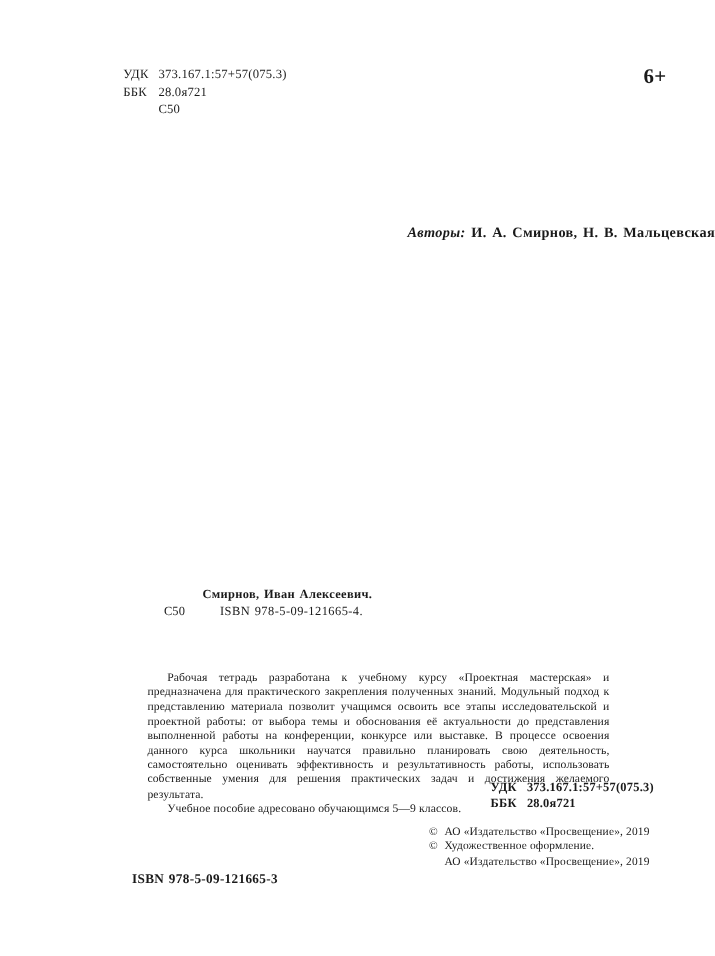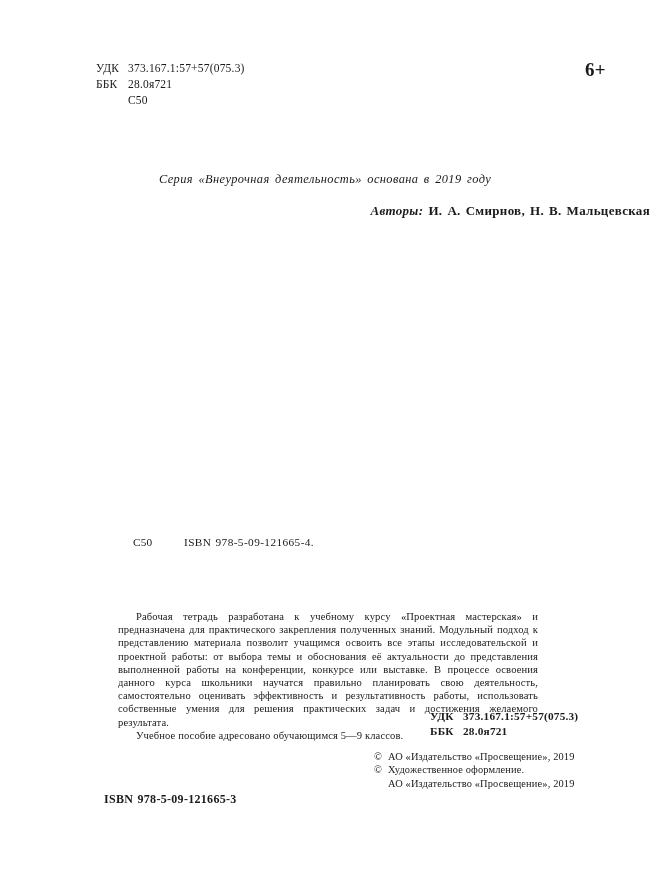--- a/index.html
+++ b/index.html
@@ -14,20 +14,21 @@
     position: relative;
     font-family: "Liberation Serif", "DejaVu Serif", serif;
     color: #1a1a1a;
     overflow: hidden;
     -webkit-font-smoothing: antialiased;
   }
 
   .page {
     position: absolute;
     inset: 0;
+    margin-left: 16px;
   }
 
   
   .class-block {
     position: absolute;
     left: 96px;
     top: 60px;
     font-size: 11.5px;
     line-height: 16px;
     letter-spacing: 0.2px;
@@ -217,29 +218,29 @@
     <span class="class-row">
       <span class="class-label">ББК</span><span class="class-value">28.0я721</span>
     </span>
     <span class="class-row indented">
       <span class="class-label"></span><span class="class-value">С50</span>
     </span>
   </div>
 
   <div class="age-marker">6+</div>
 
-  <div class="series-line">Серия «Внеурочная деятельность» основана в 2019 году</div>
 
   <div class="authors-line">
     <span class="authors-label">Авторы:</span>
     <span class="authors-names">И. А. Смирнов, Н. В. Мальцевская</span>
   </div>
 
 
   <div class="biblio">
+    <div class="biblio-author">Смирнов, Иван Алексеевич.</div>
     <div class="biblio-body">
       <span class="biblio-shelf">С50</span>
       <div class="biblio-isbn">ISBN 978-5-09-121665-4.</div>
     </div>
   </div>
 
   <div class="annotation">
     <p>Рабочая тетрадь разработана к учебному курсу «Проектная мастерская» и предназначена для практического закрепления полученных знаний. Модульный подход к представлению материала позволит учащимся освоить все этапы исследовательской и проектной работы: от выбора темы и обоснования её актуальности до представления выполненной работы на конференции, конкурсе или выставке. В процессе освоения данного курса школьники научатся правильно планировать свою деятельность, самостоятельно оценивать эффективность и результативность работы, использовать собственные умения для решения практических задач и достижения желаемого результата.</p>
     <p class="tight">Учебное пособие адресовано обучающимся 5—9 классов.</p>
   </div>

